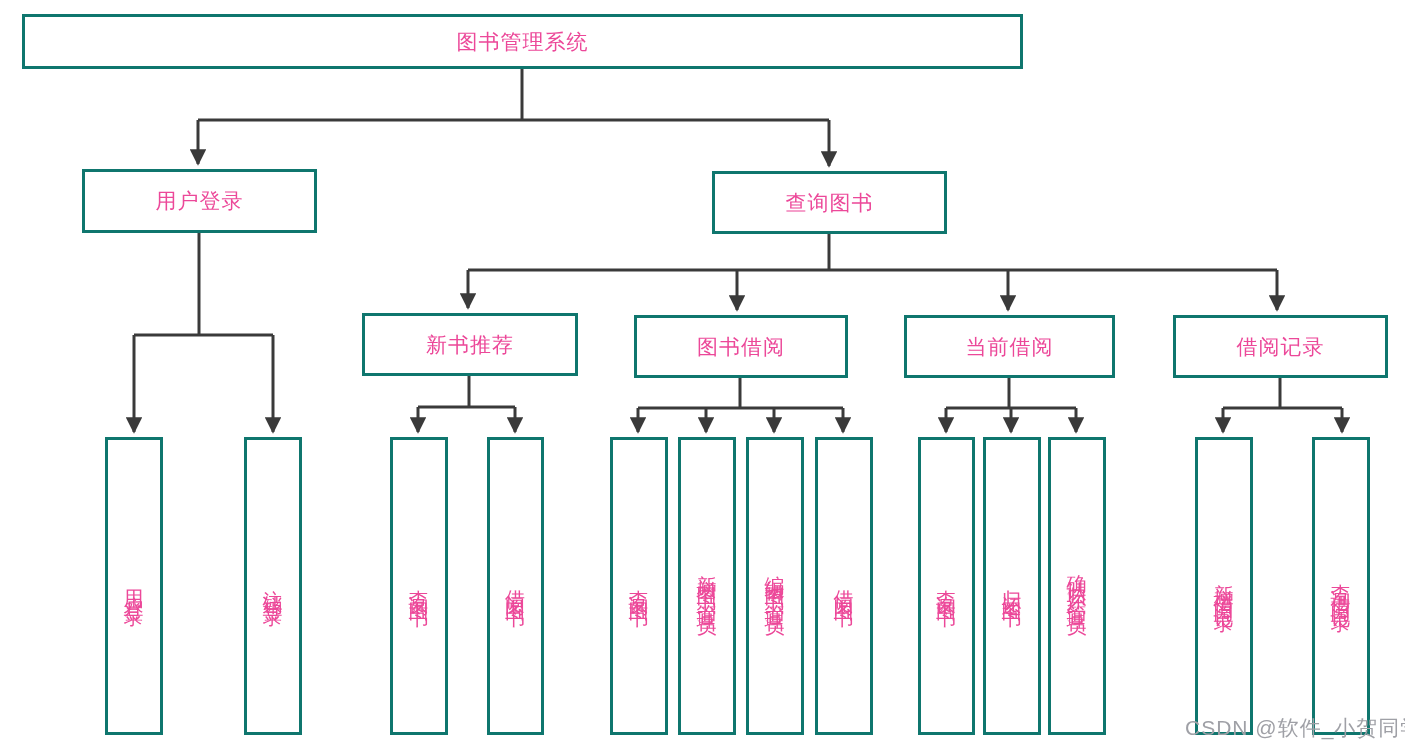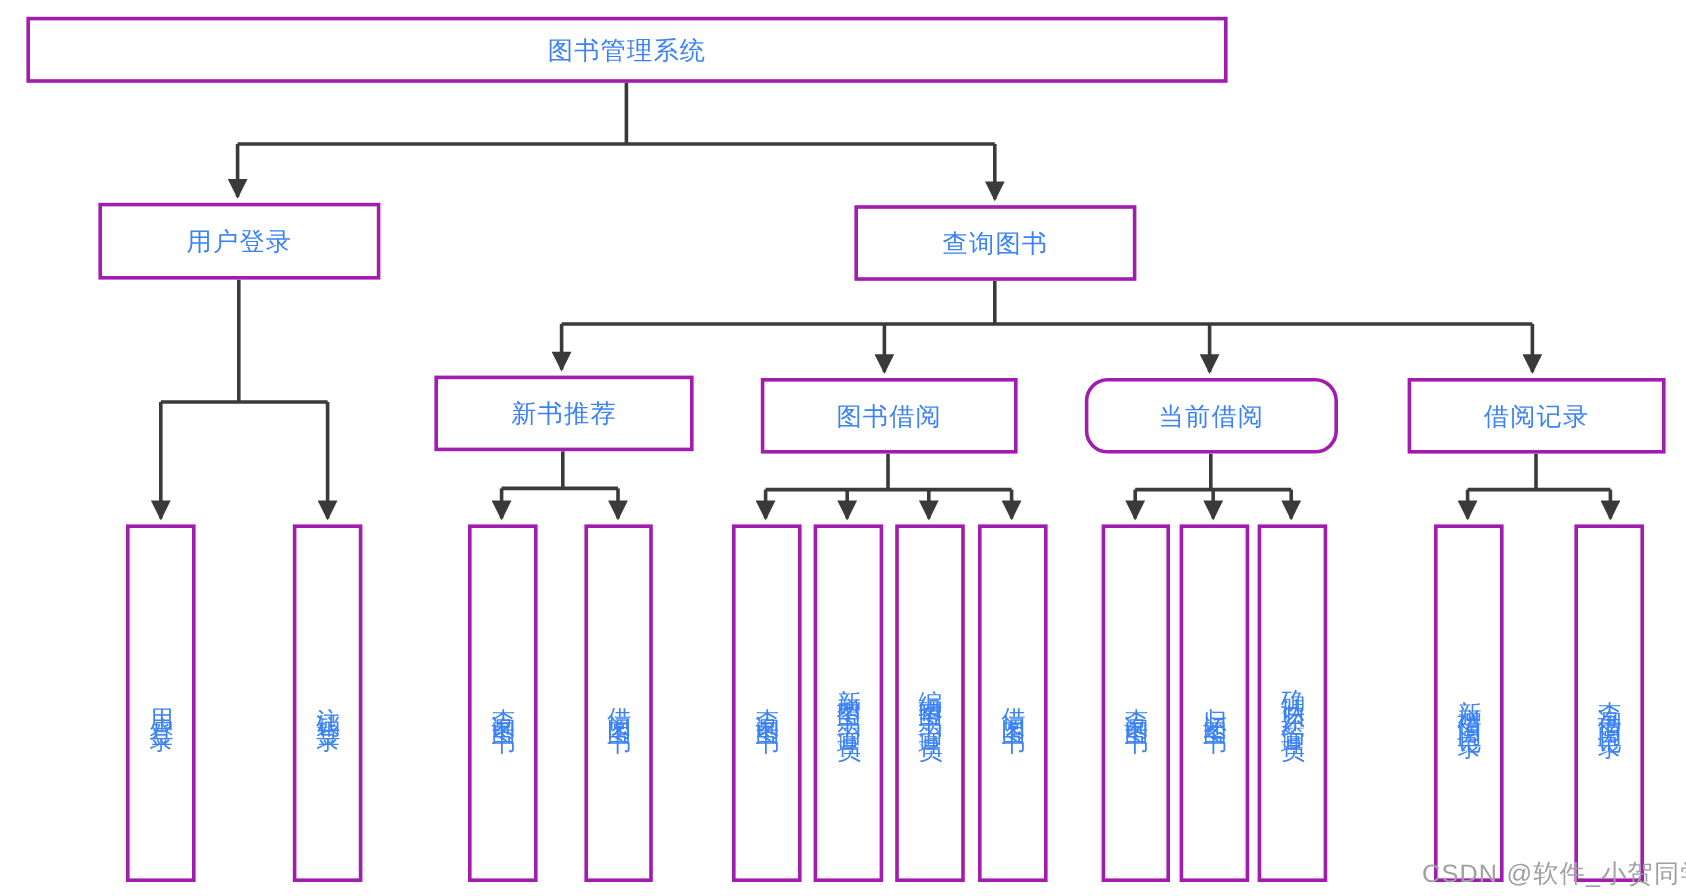--- a/index.html
+++ b/index.html
@@ -7,26 +7,26 @@
     position:relative;
     width:1405px;height:747px;
     background:#ffffff;
     font-family:"Liberation Sans", sans-serif;
     overflow:hidden;
   }
   #wires{position:absolute;left:0;top:0;width:1405px;height:747px;}
   .box{
     position:absolute;
     box-sizing:border-box;
-    border:3px solid #a21caf;
+    border:3px solid #0f766e;
     background:#ffffff;
     display:flex;
     align-items:center;
     justify-content:center;
-    color:#3b82f6;
+    color:#ec4899;
     z-index:2;
   }
   .box .h{
     font-size:21px;
     letter-spacing:1px;
     white-space:nowrap;
   }
   .box .v{
     writing-mode:vertical-rl;
     text-orientation:mixed;
@@ -34,21 +34,21 @@
     letter-spacing:6px;
     line-height:1;
     white-space:nowrap;
   }
   
   .n-root          {left:22px;  top:14px;  width:1001px; height:55px;}
   .n-user-login    {left:82px;  top:169px; width:235px;  height:64px;}
   .n-book-mgmt     {left:712px; top:171px; width:235px;  height:63px;}
   .n-new-book      {left:362px; top:313px; width:216px;  height:63px;}
   .n-book-borrow   {left:634px; top:315px; width:214px;  height:63px;}
-  .n-current-borrow{left:904px; top:315px; width:211px;  height:63px;border-radius:19px;}
+  .n-current-borrow{left:904px; top:315px; width:211px;  height:63px;}
   .n-borrow-records{left:1173px;top:315px; width:215px;  height:63px;}
   .leaf{top:437px;height:298px;width:58px;}
   .l-ul1{left:105px;} .l-ul2{left:244px;}
   .l-nb1{left:390px;} .l-nb2{left:487px;width:57px;}
   .l-bb1{left:610px;} .l-bb2{left:678px;} .l-bb3{left:746px;} .l-bb4{left:815px;}
   .l-cb1{left:918px;width:57px;} .l-cb2{left:983px;} .l-cb3{left:1048px;}
   .l-br1{left:1195px;} .l-br2{left:1312px;}
   #watermark{
     position:absolute;
     left:1185px; top:714px;

